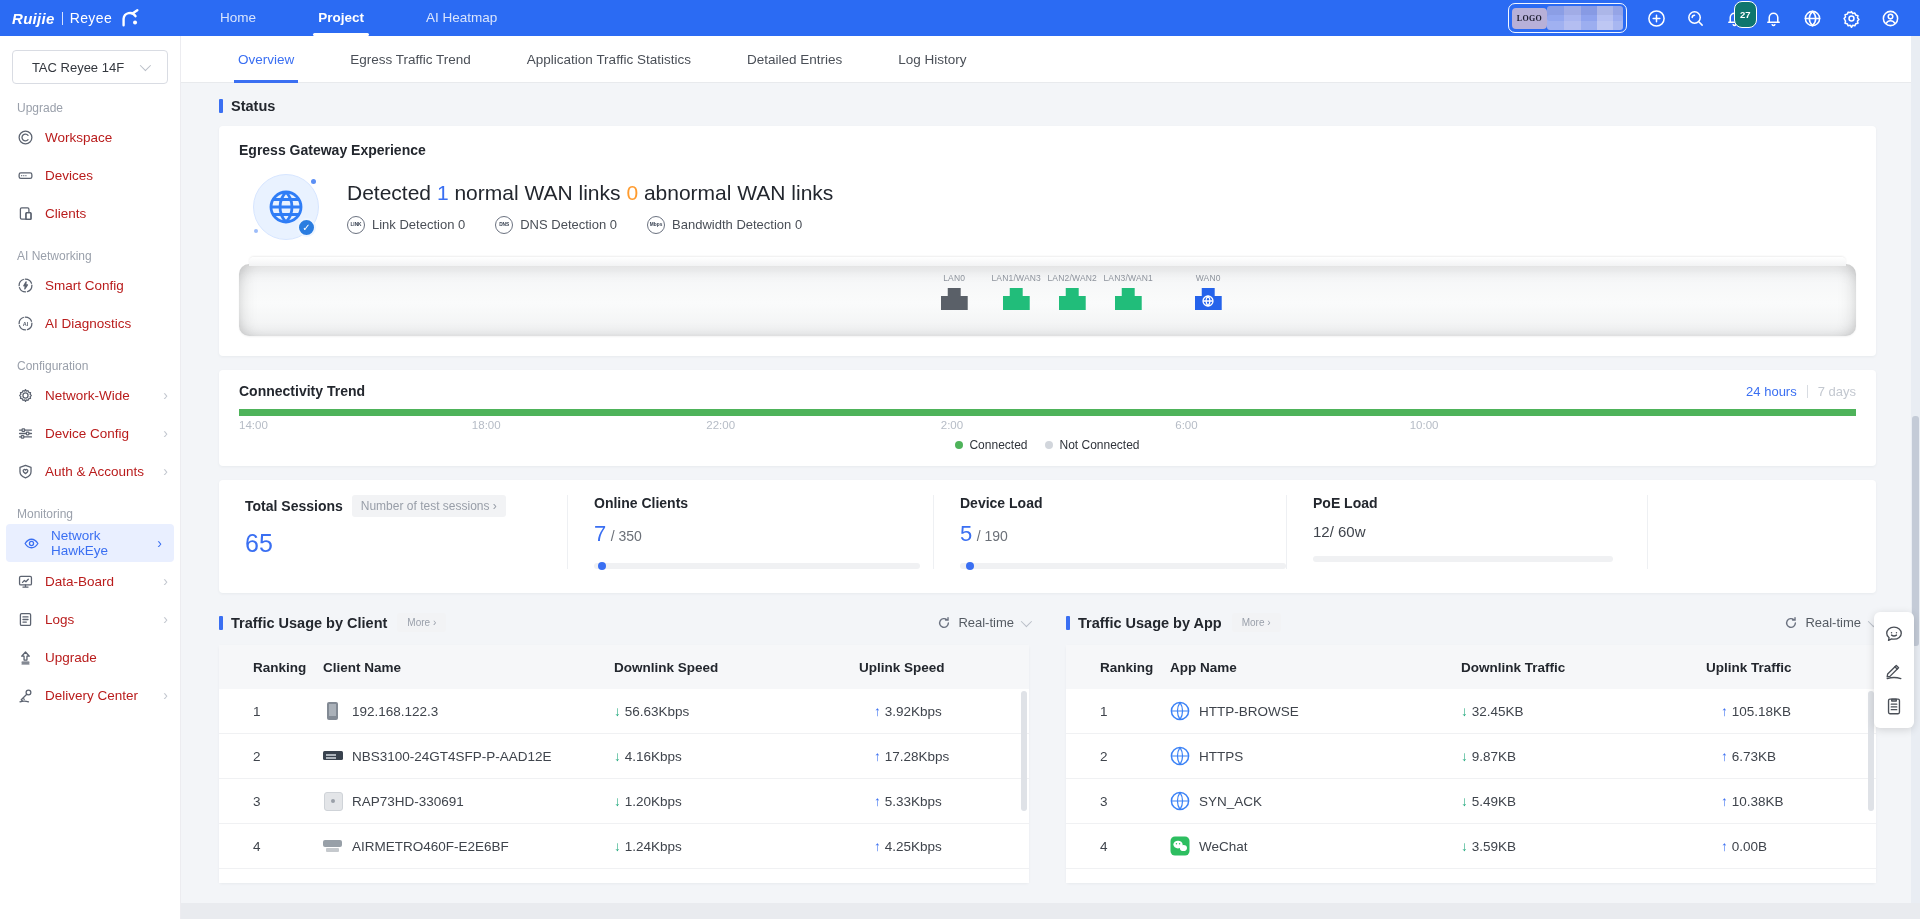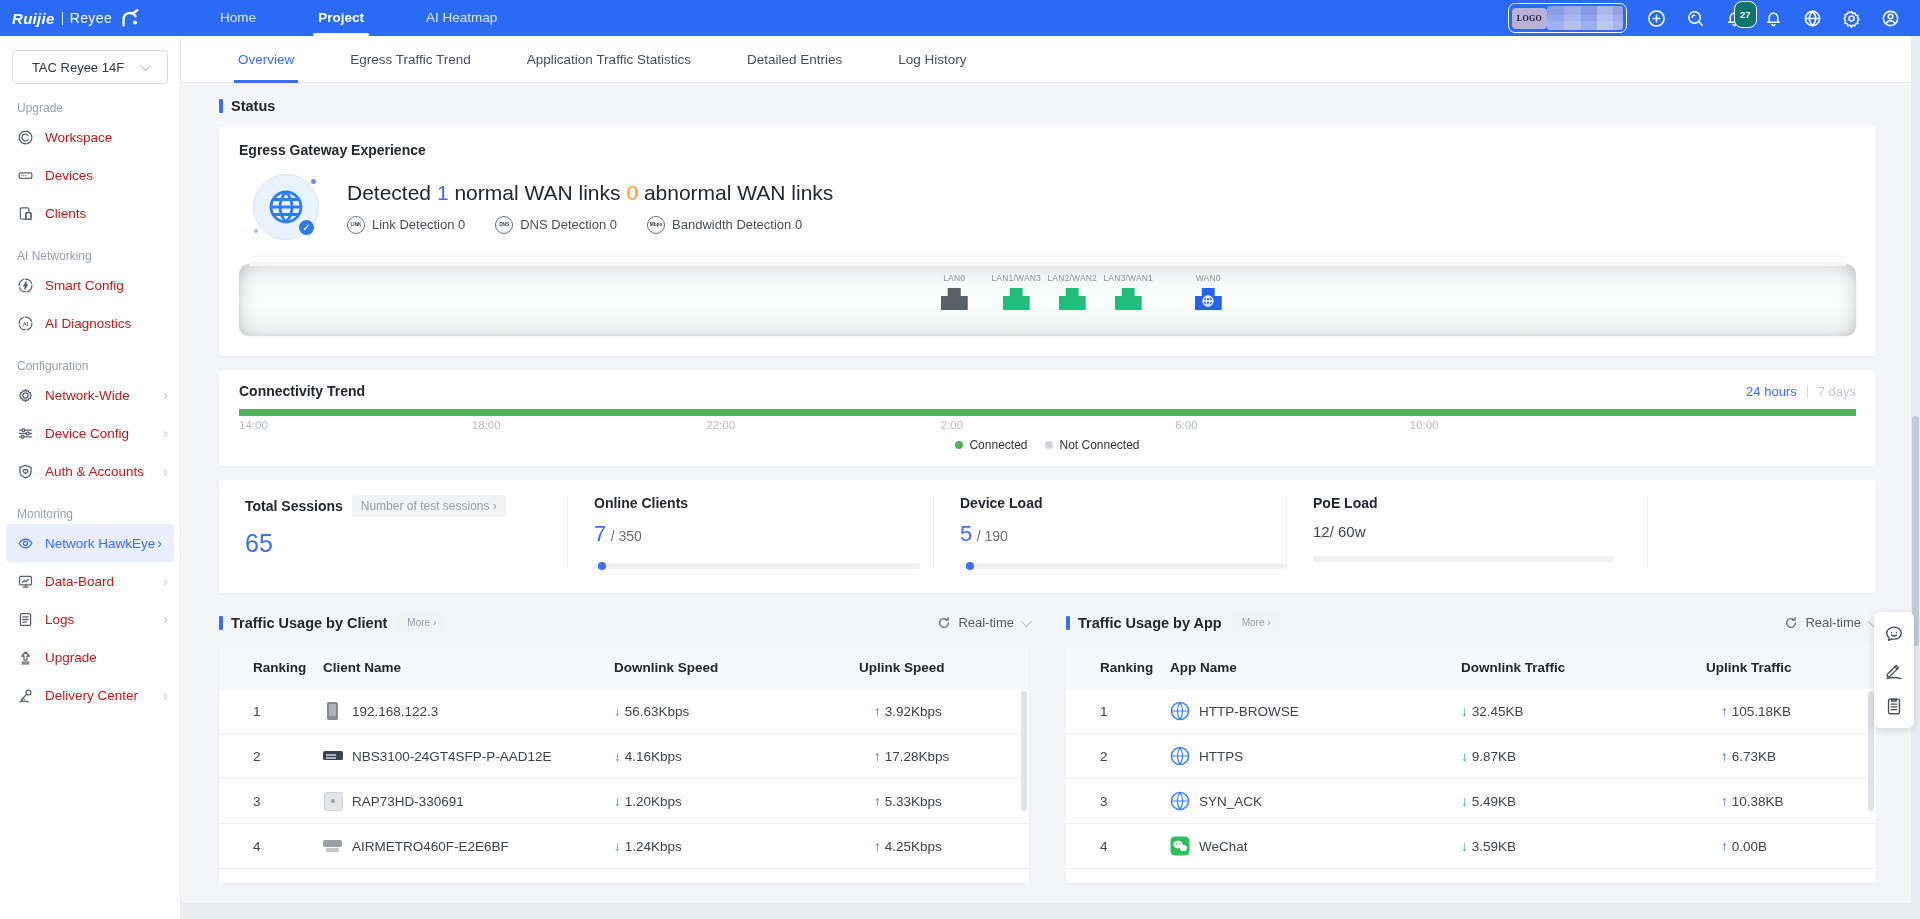--- a/index.html
+++ b/index.html
@@ -37,21 +37,21 @@
   .main{ flex:1; background:#f3f5f8; position:relative; display:flex; flex-direction:column; overflow:hidden; }
 
   
   .selector{ margin:14px 12px 2px; height:34px; border:1px solid #d9dce3; border-radius:4px; display:flex; align-items:center; justify-content:center; gap:16px; font-size:13px; color:#33373e; cursor:pointer; }
   .chev-down{ width:8px; height:8px; border-right:1.4px solid #b9bec7; border-bottom:1.4px solid #b9bec7; transform:rotate(45deg) translateY(-2px); }
   .side-section-title{ font-size:12px; color:var(--muted); margin:17px 0 3px 17px; }
   .side-item{ height:38px; display:flex; align-items:center; padding:0 12px 0 17px; font-size:13.5px; color:#b91c1c; cursor:pointer; }
   .side-item .si-icon{ width:17px; height:17px; margin-right:11px; stroke:#5c6370; fill:none; stroke-width:1.5; stroke-linecap:round; stroke-linejoin:round; flex:0 0 17px; }
   .side-item .chev{ margin-left:auto; color:#c2c7cf; font-size:14px; line-height:1; }
   .chev::before{ content:"\203A"; }
-  .side-item.active{ background:#e9efff; color:var(--accent); border-radius:4px; margin:0 6px; padding-left:11px; }
+  .side-item.active{ background:#e9efff; color:var(--accent); border-radius:4px; margin:0 6px; padding-left:17px; }
   .side-item.active .si-icon{ stroke:var(--accent); }
   .side-item.active .chev{ color:var(--accent); }
 
   
   .tabbar{ background:#fff; height:47px; border-bottom:1px solid #e8eaed; display:flex; align-items:center; padding-left:57px; flex:0 0 47px; }
   .tab{ margin-right:56px; font-size:13.5px; color:#4a4f57; height:47px; line-height:47px; position:relative; cursor:pointer; }
   .tab.active{ color:var(--accent); }
   .tab.active::after{ content:""; position:absolute; bottom:0; left:-4px; right:-4px; height:3px; background:var(--accent); }
 
   .content{ padding:15px 44px 0 38px; flex:1; overflow:hidden; }

